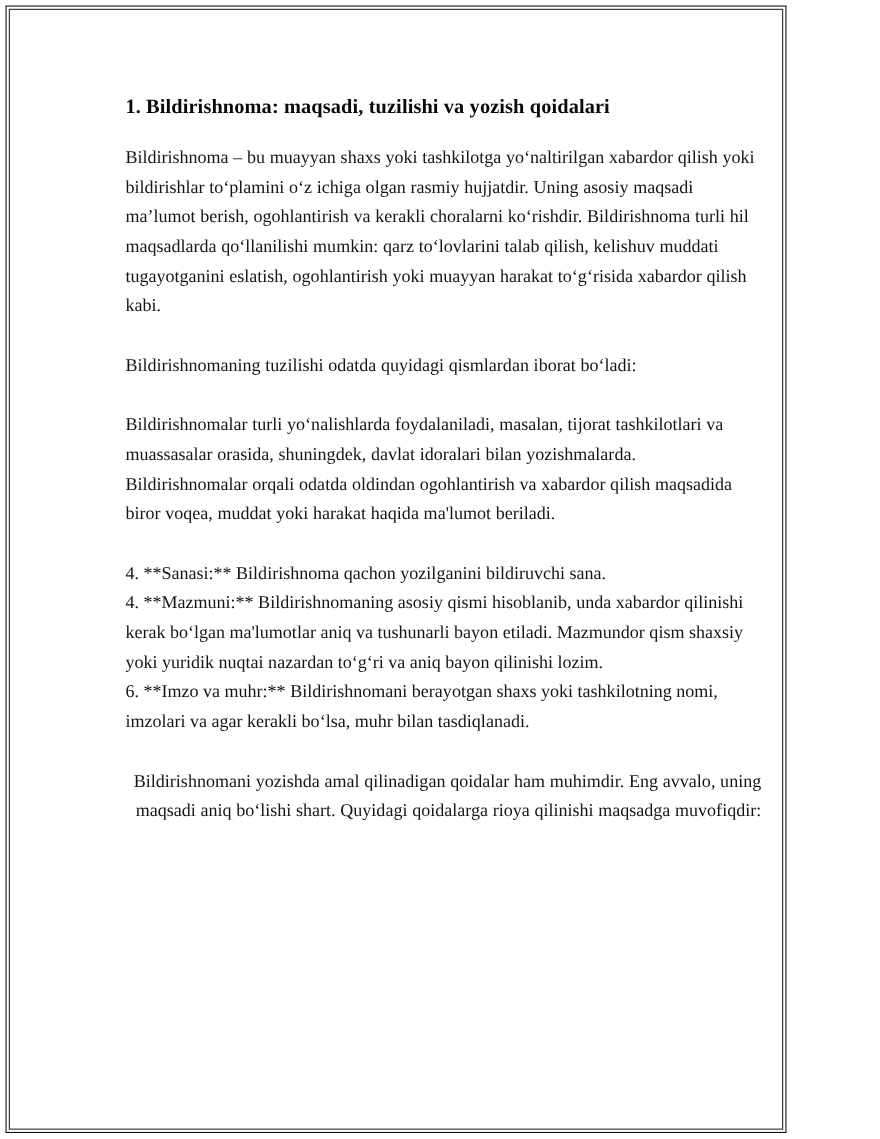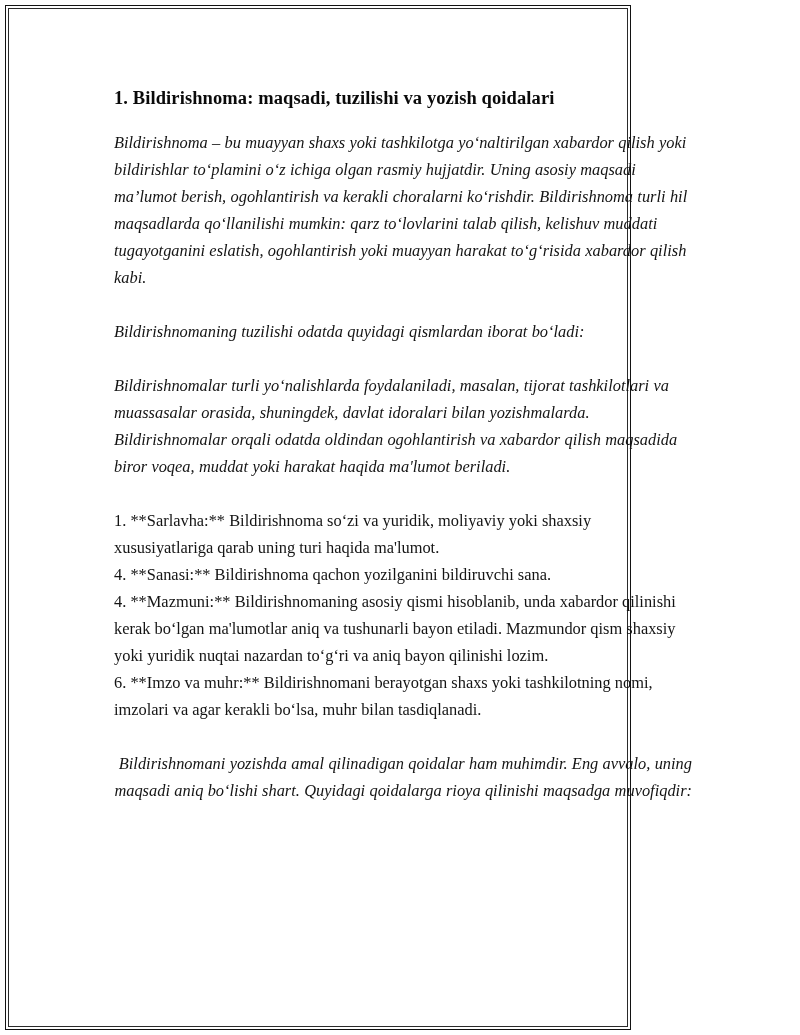--- a/index.html
+++ b/index.html
@@ -11,21 +11,21 @@
     width: 800px;
     height: 1035px;
     font-family: "Liberation Serif", "DejaVu Serif", serif;
   }
 
   
   .page-sheet {
     position: absolute;
     left: 5px;
     top: 5px;
-    width: 626px;
+    width: 710px;
     height: 1025px;
     box-sizing: border-box;
     background: #ffffff;
     border: 1px solid #121212;
     box-shadow: 0 0 0 1px #ffffff inset;
   }
   .page-sheet::before {
     content: "";
     position: absolute;
     left: 2px;
@@ -52,21 +52,20 @@
     letter-spacing: 0.1px;
   }
 
   .doc-para {
     font-size: 16.4px;
     line-height: 27px;
     color: #141414;
     margin: 0 0 27px 0;
     text-align: left;
     word-spacing: 0.2px;
-    font-style: italic;
   }
 
   .doc-list {
     font-size: 16.4px;
     line-height: 27px;
     color: #141414;
     margin: 0 0 27px 0;
   }
   .doc-list .list-line {
     display: block;
@@ -86,21 +85,20 @@
 
     <h1 class="doc-heading">1. Bildirishnoma: maqsadi, tuzilishi va yozish qoidalari</h1>
 
     <p class="doc-para">Bildirishnoma – bu muayyan shaxs yoki tashkilotga yoʻnaltirilgan xabardor qilish yoki bildirishlar toʻplamini oʻz ichiga olgan rasmiy hujjatdir. Uning asosiy maqsadi maʼlumot berish, ogohlantirish va kerakli choralarni koʻrishdir. Bildirishnoma turli hil maqsadlarda qoʻllanilishi mumkin: qarz toʻlovlarini talab qilish, kelishuv muddati tugayotganini eslatish, ogohlantirish yoki muayyan harakat toʻgʻrisida xabardor qilish kabi.</p>
 
     <p class="doc-para">Bildirishnomaning tuzilishi odatda quyidagi qismlardan iborat boʻladi:</p>
 
     <p class="doc-para">Bildirishnomalar turli yoʻnalishlarda foydalaniladi, masalan, tijorat tashkilotlari va muassasalar orasida, shuningdek, davlat idoralari bilan yozishmalarda. Bildirishnomalar orqali odatda oldindan ogohlantirish va xabardor qilish maqsadida biror voqea, muddat yoki harakat haqida ma'lumot beriladi.</p>
 
     <div class="doc-list">
-      <span class="list-line">1. **Sarlavha:** Bildirishnoma soʻzi va yuridik, moliyaviy yoki shaxsiy xususiyatlariga qarab uning turi haqida ma'lumot.</span>
       <span class="list-line">4. **Sanasi:** Bildirishnoma qachon yozilganini bildiruvchi sana.</span>
       <span class="list-line">4. **Mazmuni:** Bildirishnomaning asosiy qismi hisoblanib, unda xabardor qilinishi kerak boʻlgan ma'lumotlar aniq va tushunarli bayon etiladi. Mazmundor qism shaxsiy yoki yuridik nuqtai nazardan toʻgʻri va aniq bayon qilinishi lozim.</span>
       <span class="list-line">6. **Imzo va muhr:** Bildirishnomani berayotgan shaxs yoki tashkilotning nomi, imzolari va agar kerakli boʻlsa, muhr bilan tasdiqlanadi.</span>
     </div>
 
     <p class="doc-para">Bildirishnomani yozishda amal qilinadigan qoidalar ham muhimdir. Eng avvalo, uning maqsadi aniq boʻlishi shart. Quyidagi qoidalarga rioya qilinishi maqsadga muvofiqdir:</p>
 
   </div>
 </div>
 

